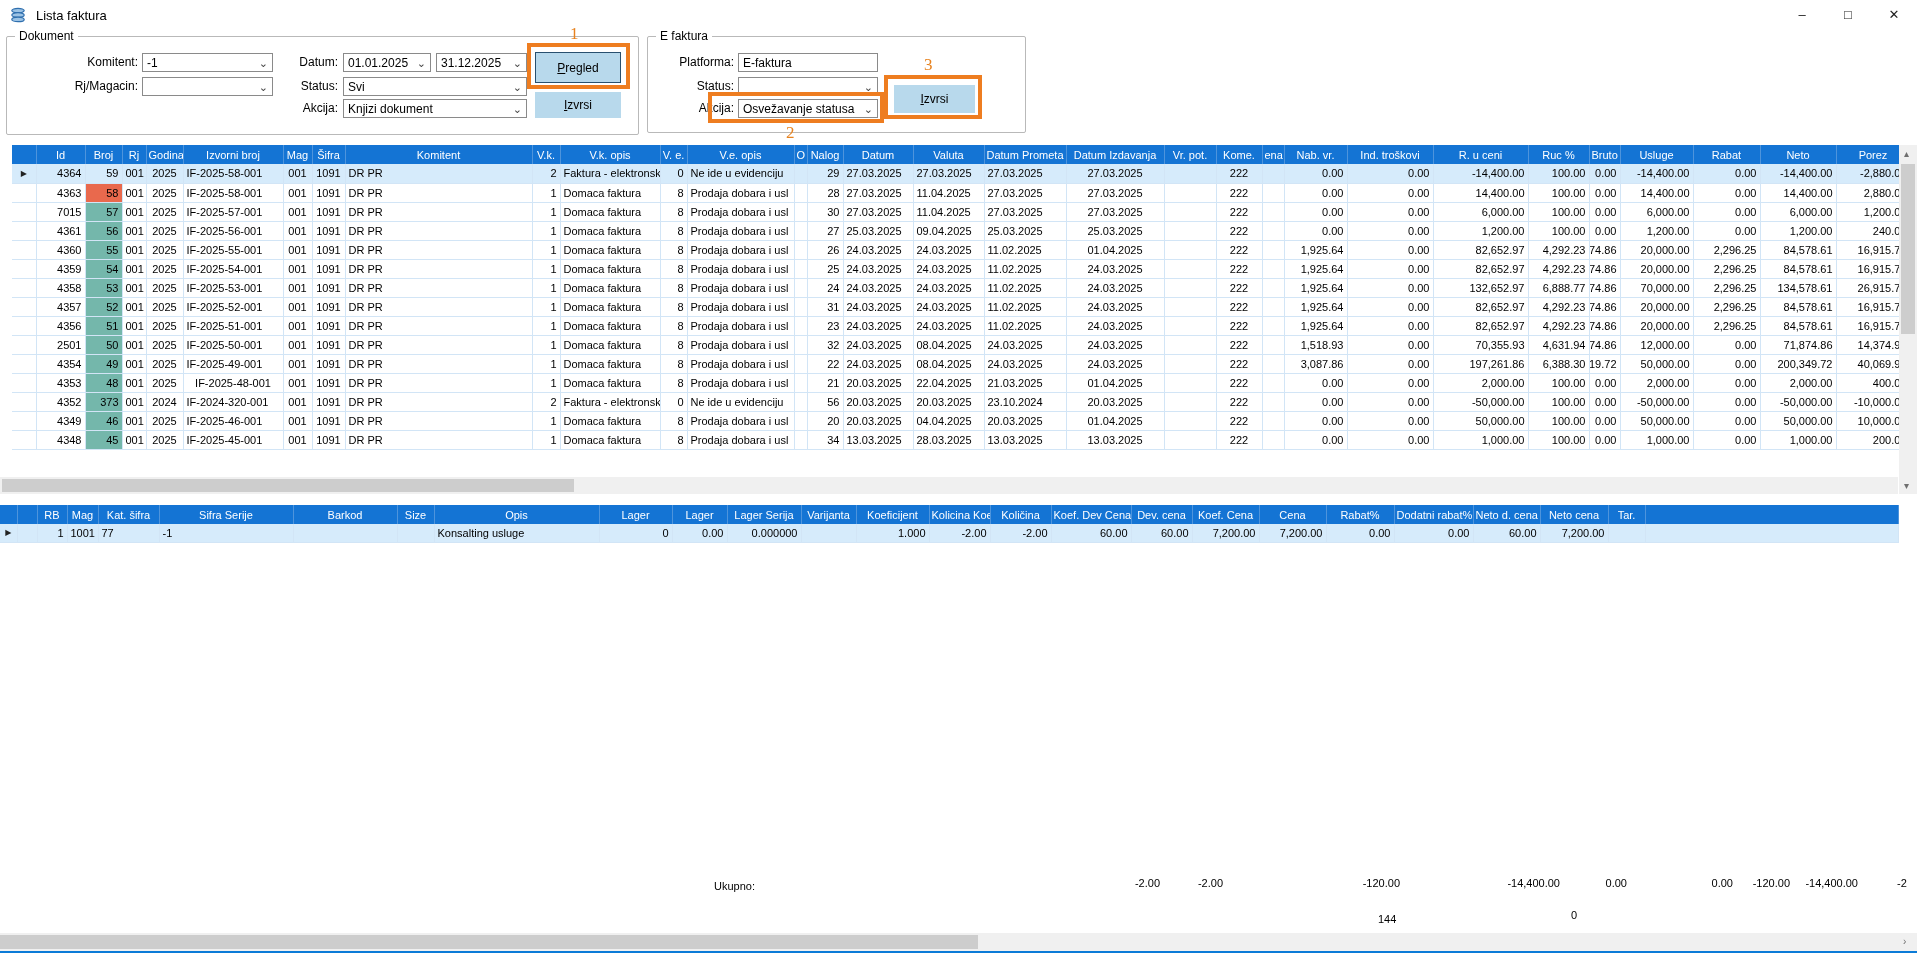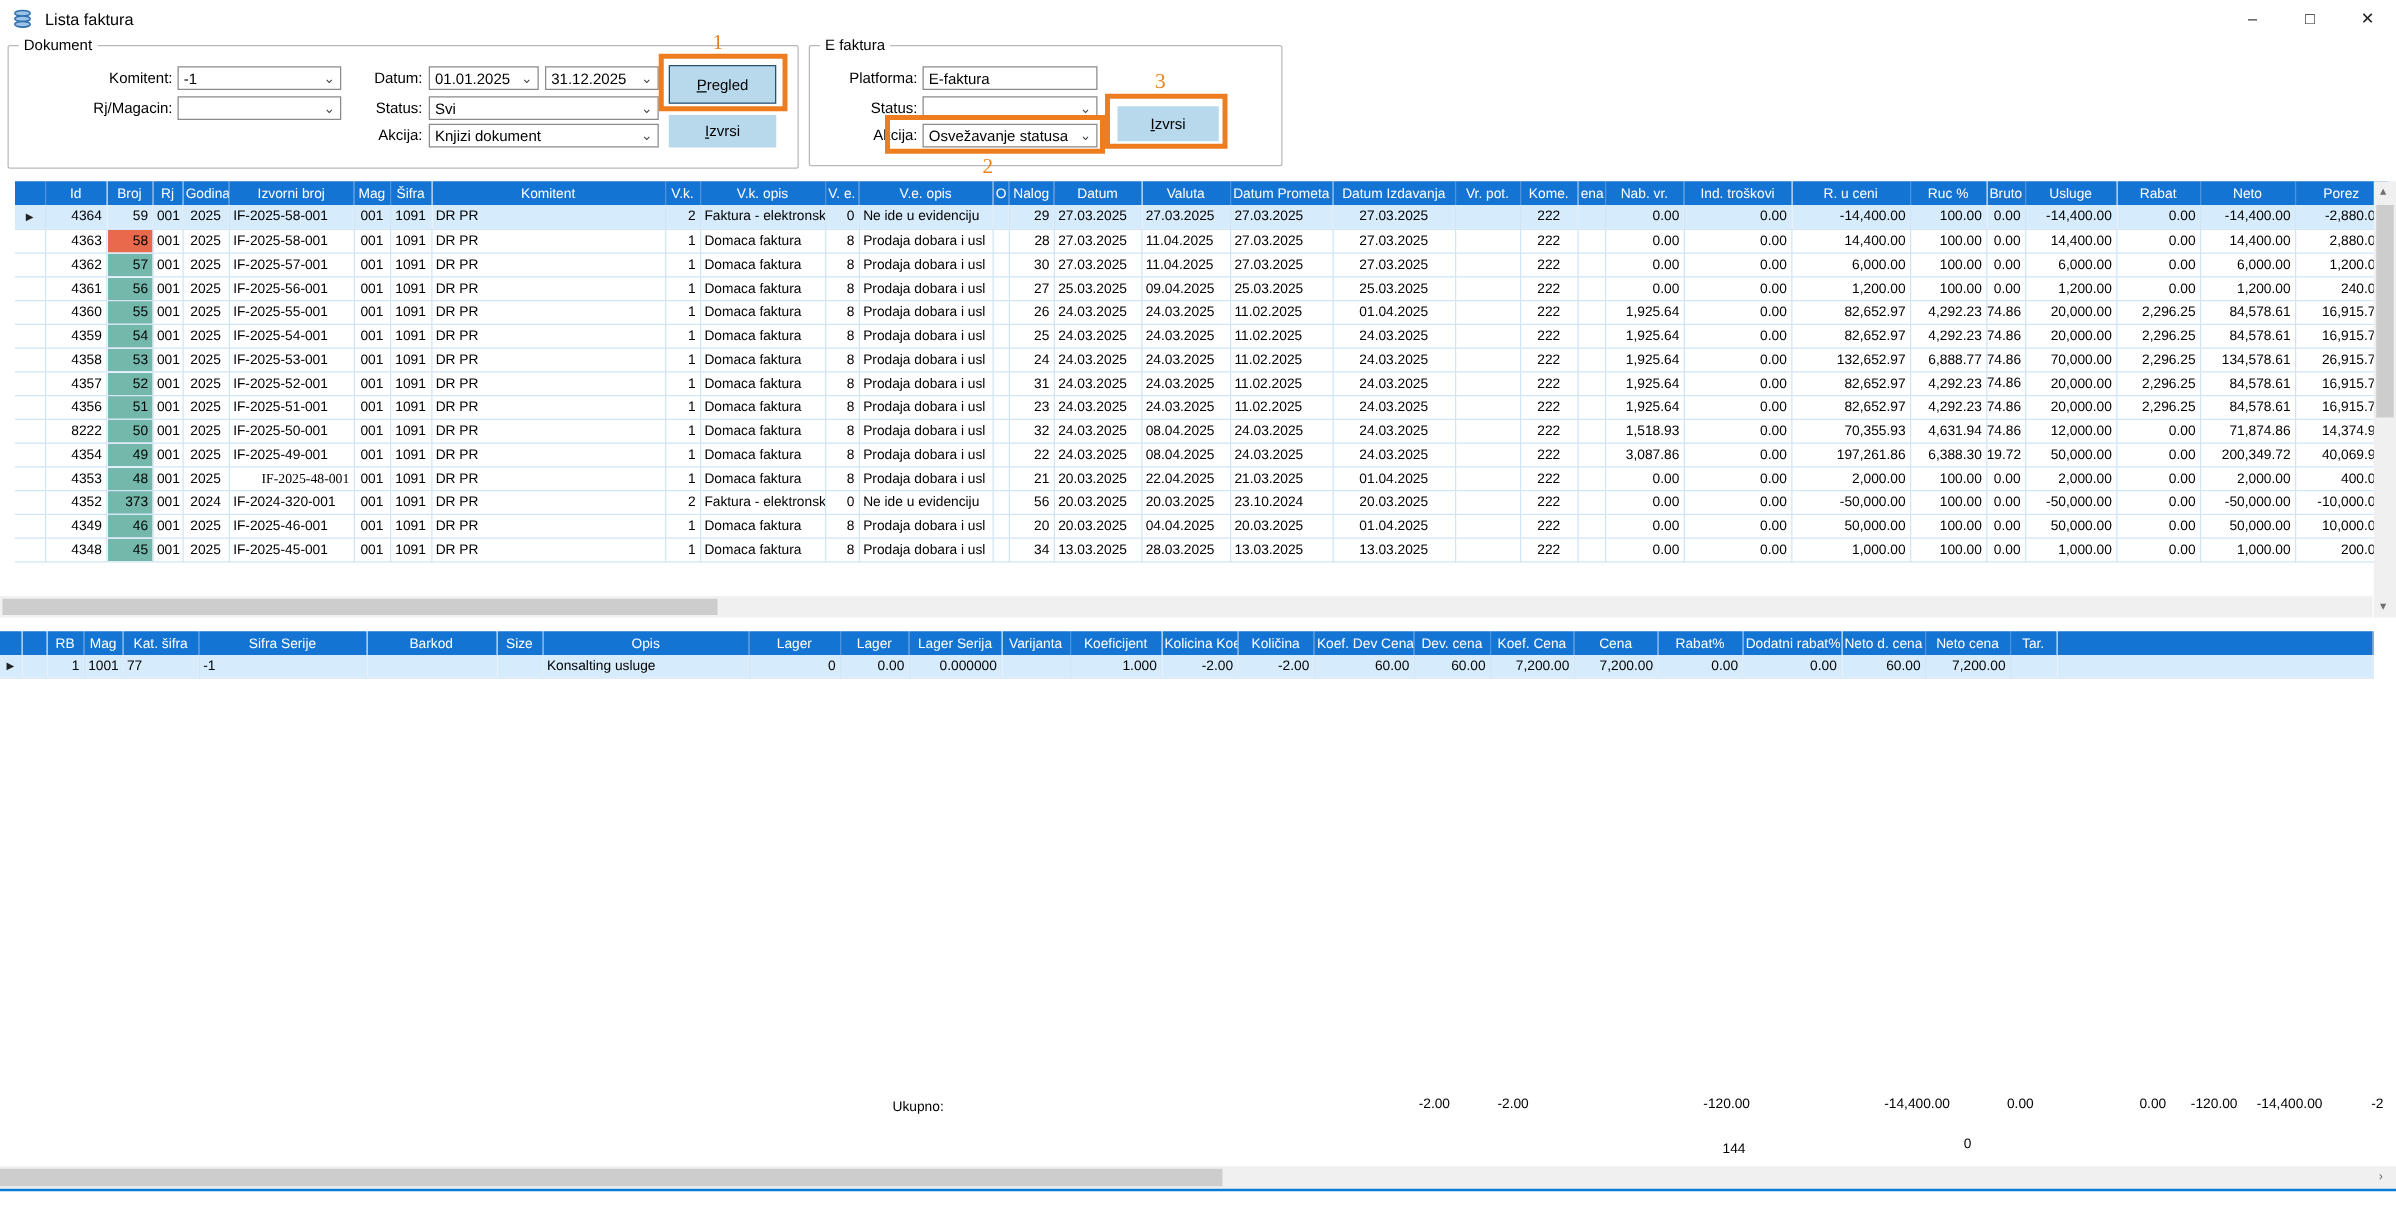--- a/index.html
+++ b/index.html
@@ -269,21 +269,21 @@
           <td style="text-align: right;">14,400.00</td>
           <td style="text-align: right;">100.00</td>
           <td class="clipL" style="text-align: right;">0.00</td>
           <td style="text-align: right;">14,400.00</td>
           <td style="text-align: right;">0.00</td>
           <td style="text-align: right;">14,400.00</td>
           <td style="text-align: right;">2,880.00</td>
         </tr>
         <tr>
           <td class="ind"></td>
-          <td style="text-align: right;">4362</td>
+          <td style="text-align: right;">7015</td>
           <td class="teal" style="text-align: right;">57</td>
           <td style="text-align: center;">001</td>
           <td style="text-align: center;">2025</td>
           <td style="text-align: left;">IF-2025-57-001</td>
           <td style="text-align: center;">001</td>
           <td style="text-align: center;">1091</td>
           <td style="text-align: left;">DR PR</td>
           <td style="text-align: right;">1</td>
           <td style="text-align: left;">Domaca faktura</td>
           <td style="text-align: right;">8</td>
@@ -500,21 +500,21 @@
           <td style="text-align: right;">82,652.97</td>
           <td style="text-align: right;">4,292.23</td>
           <td class="clipL" style="text-align: right;">74.86</td>
           <td style="text-align: right;">20,000.00</td>
           <td style="text-align: right;">2,296.25</td>
           <td style="text-align: right;">84,578.61</td>
           <td style="text-align: right;">16,915.72</td>
         </tr>
         <tr>
           <td class="ind"></td>
-          <td style="text-align: right;">8222</td>
+          <td style="text-align: right;">2501</td>
           <td class="teal" style="text-align: right;">50</td>
           <td style="text-align: center;">001</td>
           <td style="text-align: center;">2025</td>
           <td style="text-align: left;">IF-2025-50-001</td>
           <td style="text-align: center;">001</td>
           <td style="text-align: center;">1091</td>
           <td style="text-align: left;">DR PR</td>
           <td style="text-align: right;">1</td>
           <td style="text-align: left;">Domaca faktura</td>
           <td style="text-align: right;">8</td>
@@ -570,21 +570,21 @@
           <td style="text-align: right;">0.00</td>
           <td style="text-align: right;">200,349.72</td>
           <td style="text-align: right;">40,069.94</td>
         </tr>
         <tr>
           <td class="ind"></td>
           <td style="text-align: right;">4353</td>
           <td class="teal" style="text-align: right;">48</td>
           <td style="text-align: center;">001</td>
           <td style="text-align: center;">2025</td>
-          <td style="text-align: right; font-family: Liberation Serif, serif;">IF-2025-48-001</td>
+          <td style="text-align: center;">IF-2025-48-001</td>
           <td style="text-align: center;">001</td>
           <td style="text-align: center;">1091</td>
           <td style="text-align: left;">DR PR</td>
           <td style="text-align: right;">1</td>
           <td style="text-align: left;">Domaca faktura</td>
           <td style="text-align: right;">8</td>
           <td style="text-align: left;">Prodaja dobara i usl</td>
           <td style="text-align: left;"></td>
           <td style="text-align: right;">21</td>
           <td style="text-align: left;">20.03.2025</td>

